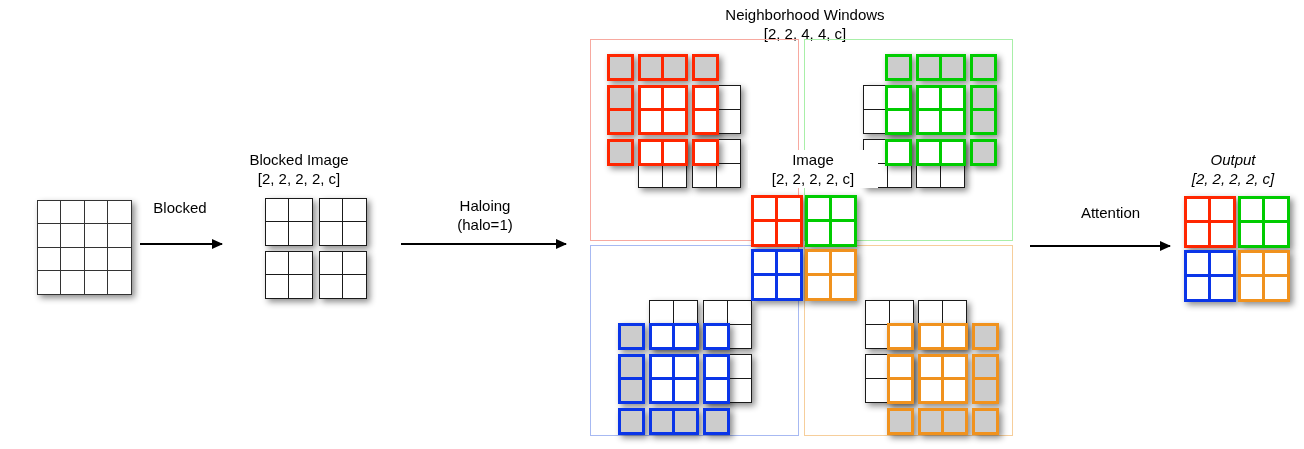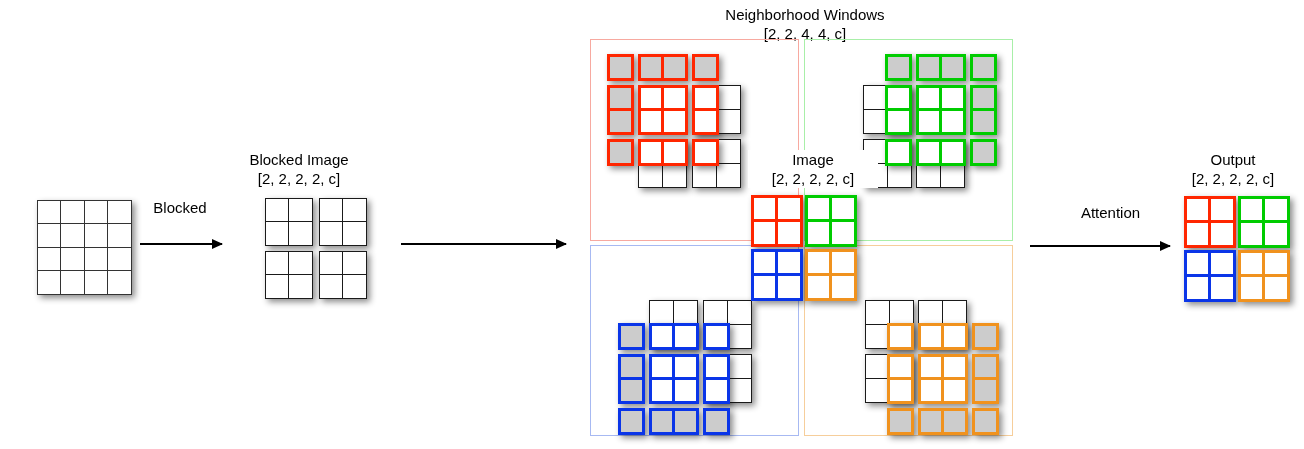--- a/index.html
+++ b/index.html
@@ -96,20 +96,24 @@
     <div class="cell"></div>
     <div class="cell"></div>
   </div>
   <div class="blk grid2 k-black sh" style="left:320px;top:252px;width:46px;height:46px;">
     <div class="cell"></div>
     <div class="cell"></div>
     <div class="cell"></div>
     <div class="cell"></div>
   </div>
 
+  <div class="lbl" style="left:425px;top:196px;width:120px;">
+    <span>Haloing</span>
+    <span class="l2">(halo=1)</span>
+  </div>
   <div class="arrow" style="left:401px;top:243px;width:165px;"></div>
 
   <div class="lbl" style="left:680px;top:5px;width:250px;">
     <span>Neighborhood Windows</span>
     <span class="l2">[2, 2, 4, 4, c]</span>
   </div>
 
   <div class="frame" style="left:590px;top:39px;width:209px;height:202px;border-color:#F7A9A0;"></div>
   <div class="frame" style="left:804px;top:39px;width:209px;height:202px;border-color:#A8EFA8;"></div>
   <div class="frame" style="left:590px;top:245px;width:209px;height:191px;border-color:#A7B9F2;"></div>
@@ -362,21 +366,21 @@
     <div class="cell" style="border-color:#F0921E;"></div>
     <div class="cell" style="border-color:#F0921E;"></div>
     <div class="cell" style="border-color:#F0921E;"></div>
   </div>
 
   <div class="lbl" style="left:1053px;top:203px;width:115px;">
     <span>Attention</span>
   </div>
   <div class="arrow" style="left:1030px;top:245px;width:140px;"></div>
 
-  <div class="lbl" style="left:1168px;top:150px;width:130px;">
+  <div class="lbl" style="left:1168px;top:150px;width:130px;font-style:italic;">
     <span>Output</span>
     <span class="l2">[2, 2, 2, 2, c]</span>
   </div>
   <div class="blk grid2 k-col sh" style="left:1185px;top:197px;width:49px;height:49px;">
     <div class="cell" style="border-color:#FF2600;"></div>
     <div class="cell" style="border-color:#FF2600;"></div>
     <div class="cell" style="border-color:#FF2600;"></div>
     <div class="cell" style="border-color:#FF2600;"></div>
   </div>
   <div class="blk grid2 k-col sh" style="left:1239px;top:197px;width:49px;height:49px;">

